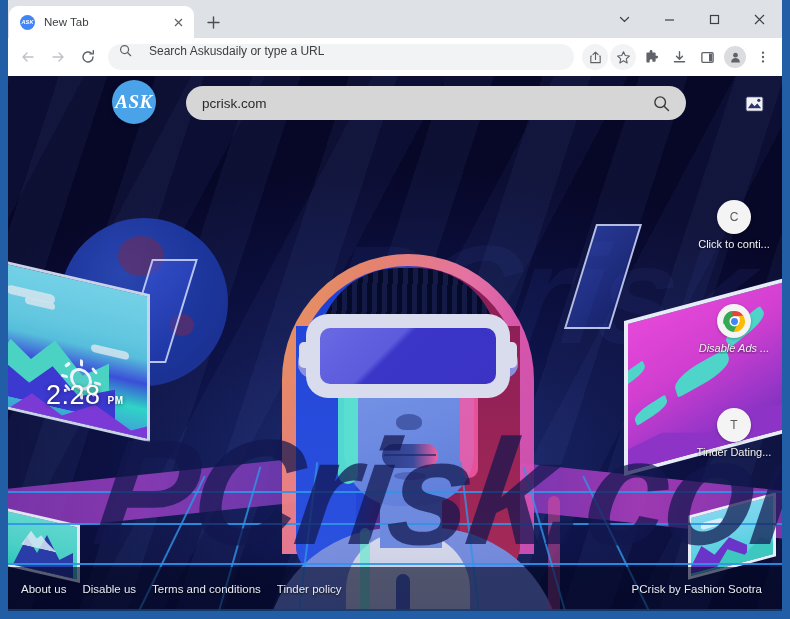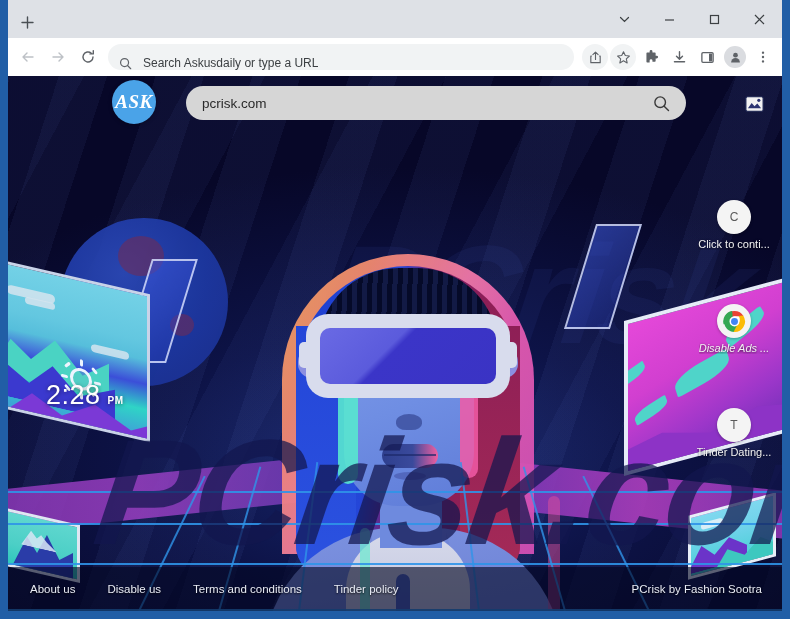--- a/index.html
+++ b/index.html
@@ -76,21 +76,21 @@
   }
   .navbtn {
     width:28px;height:28px;flex:none;
     display:flex;align-items:center;justify-content:center;
     border-radius:50%; color:#5f6368;
   }
   .navbtn.disabled { color:#bdc1c6; }
   #omnibox {
     flex:1; height:26px; margin:0 6px 0 4px;
     background:#f1f3f4; border-radius:14px;
-    display:flex; align-items:flex-end; gap:11px; padding:0 11px;
+    display:flex; align-items:flex-start; gap:17px; padding:0 11px;
     min-width:0;
   }
   #omnibox .ph { font-size:12px; color:#3c4043; white-space:nowrap; overflow:hidden; }
   .tbicon {
     width:26px;height:26px;flex:none;
     display:flex;align-items:center;justify-content:center;
     color:#5f6368; border-radius:50%;
   }
   .tbicon.pill { background:#f1f3f4; }
   #profile-btn {
@@ -426,37 +426,46 @@
     font-size:12.5px; color:#fff; font-weight:bold;
     text-shadow:0 1px 4px rgba(0,0,0,.6);
   }
 
   
   #footer {
     position:absolute; left:0; right:0; bottom:0; height:44px;
     background:rgba(4,6,34,.62);
     display:flex; align-items:center;
   }
-  #footer-links { display:flex; gap:32px; padding-left:22px; }
+  #footer-links { display:flex; gap:16px; padding-left:13px; }
   .flink {
     font-size:11.5px; color:#e8ebf5;
     text-shadow:0 1px 2px rgba(0,0,0,.8);
     white-space:nowrap;
   }
   #photo-credit {
     position:absolute; right:20px; font-size:11.5px; color:#e8ebf5;
     text-shadow:0 1px 2px rgba(0,0,0,.8); white-space:nowrap;
   }
 </style>
 </head>
 <body>
 
 <div id="window">
 
   <div id="tabstrip">
+    <div class="tab">
+      <div class="tab-favicon">ASK</div>
+      <div class="tab-title">New Tab</div>
+      <div class="tab-close">
+        <svg width="9" height="9" viewBox="0 0 9 9">
+            <path d="M1 1 L8 8 M8 1 L1 8" stroke="#5f6368" stroke-width="1.2" fill="none"></path>
+          </svg>
+      </div>
+    </div>
     <div class="newtab-btn">
       <svg width="13" height="13" viewBox="0 0 13 13">
           <path d="M6.5 1 V12 M1 6.5 H12" stroke="#4a4f54" stroke-width="1.4" fill="none" stroke-linecap="round"></path>
         </svg>
     </div>
   </div>
 
   <div id="wincontrols">
     <div class="wc">
       <svg width="11" height="11" viewBox="0 0 11 11">

